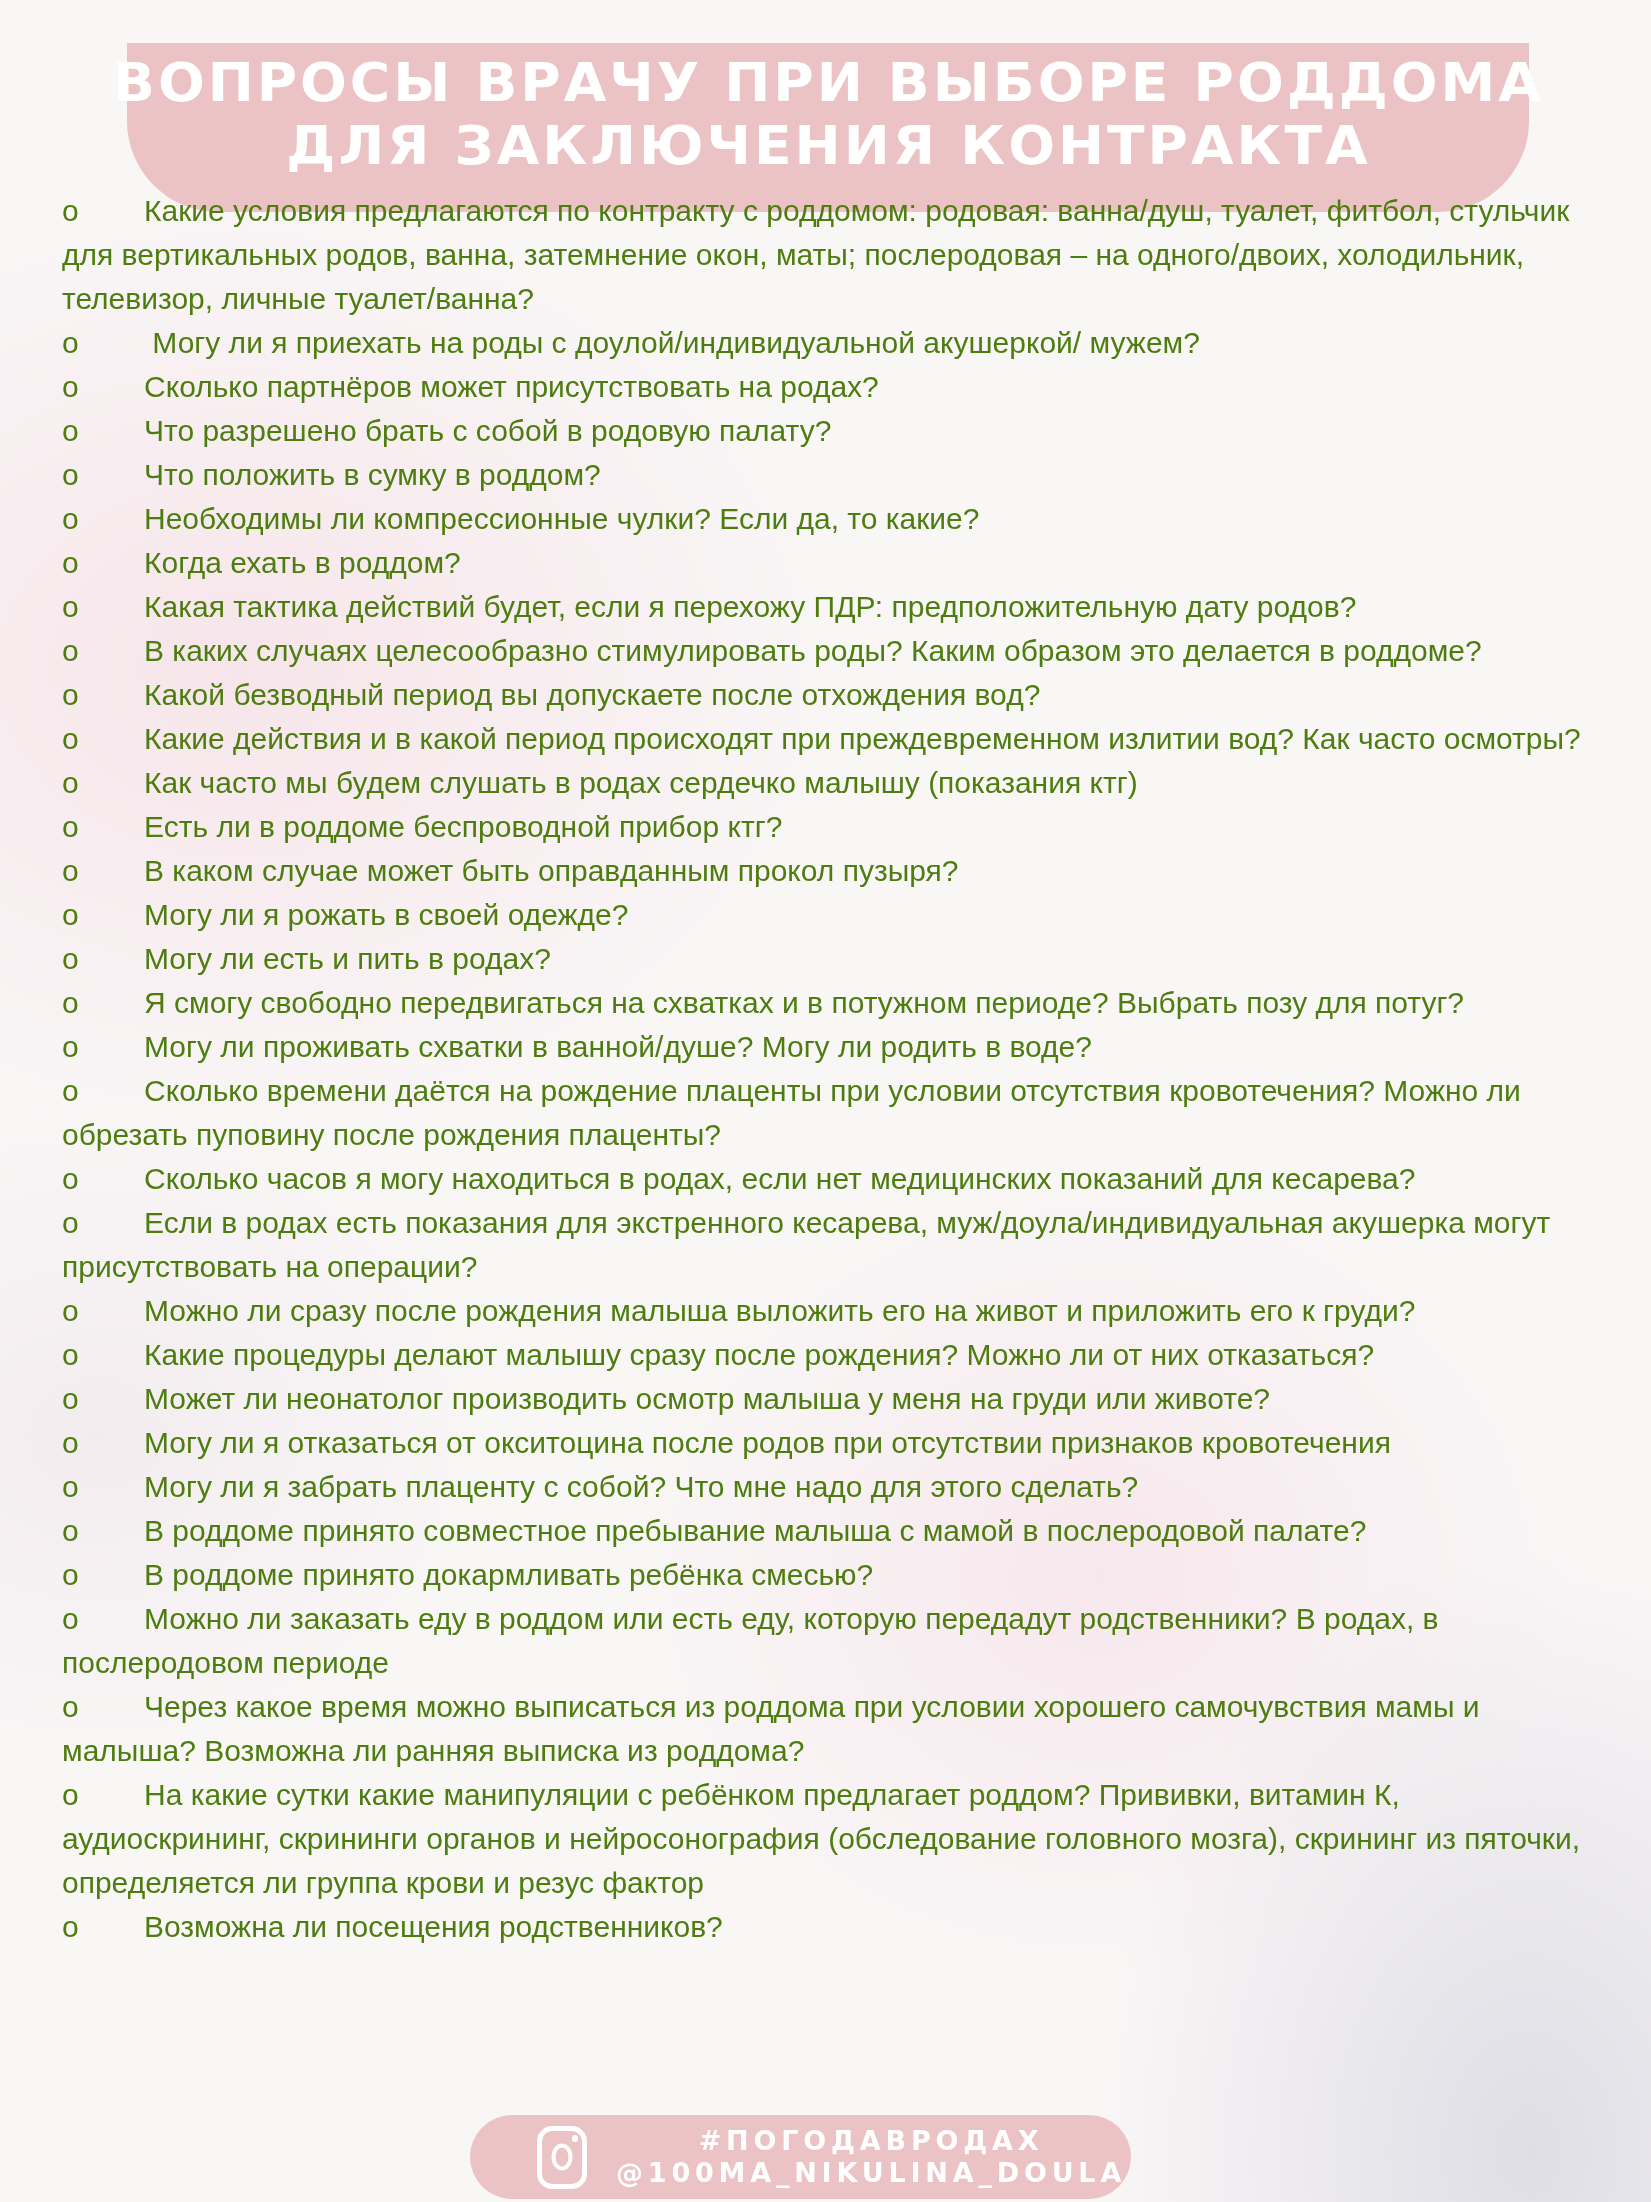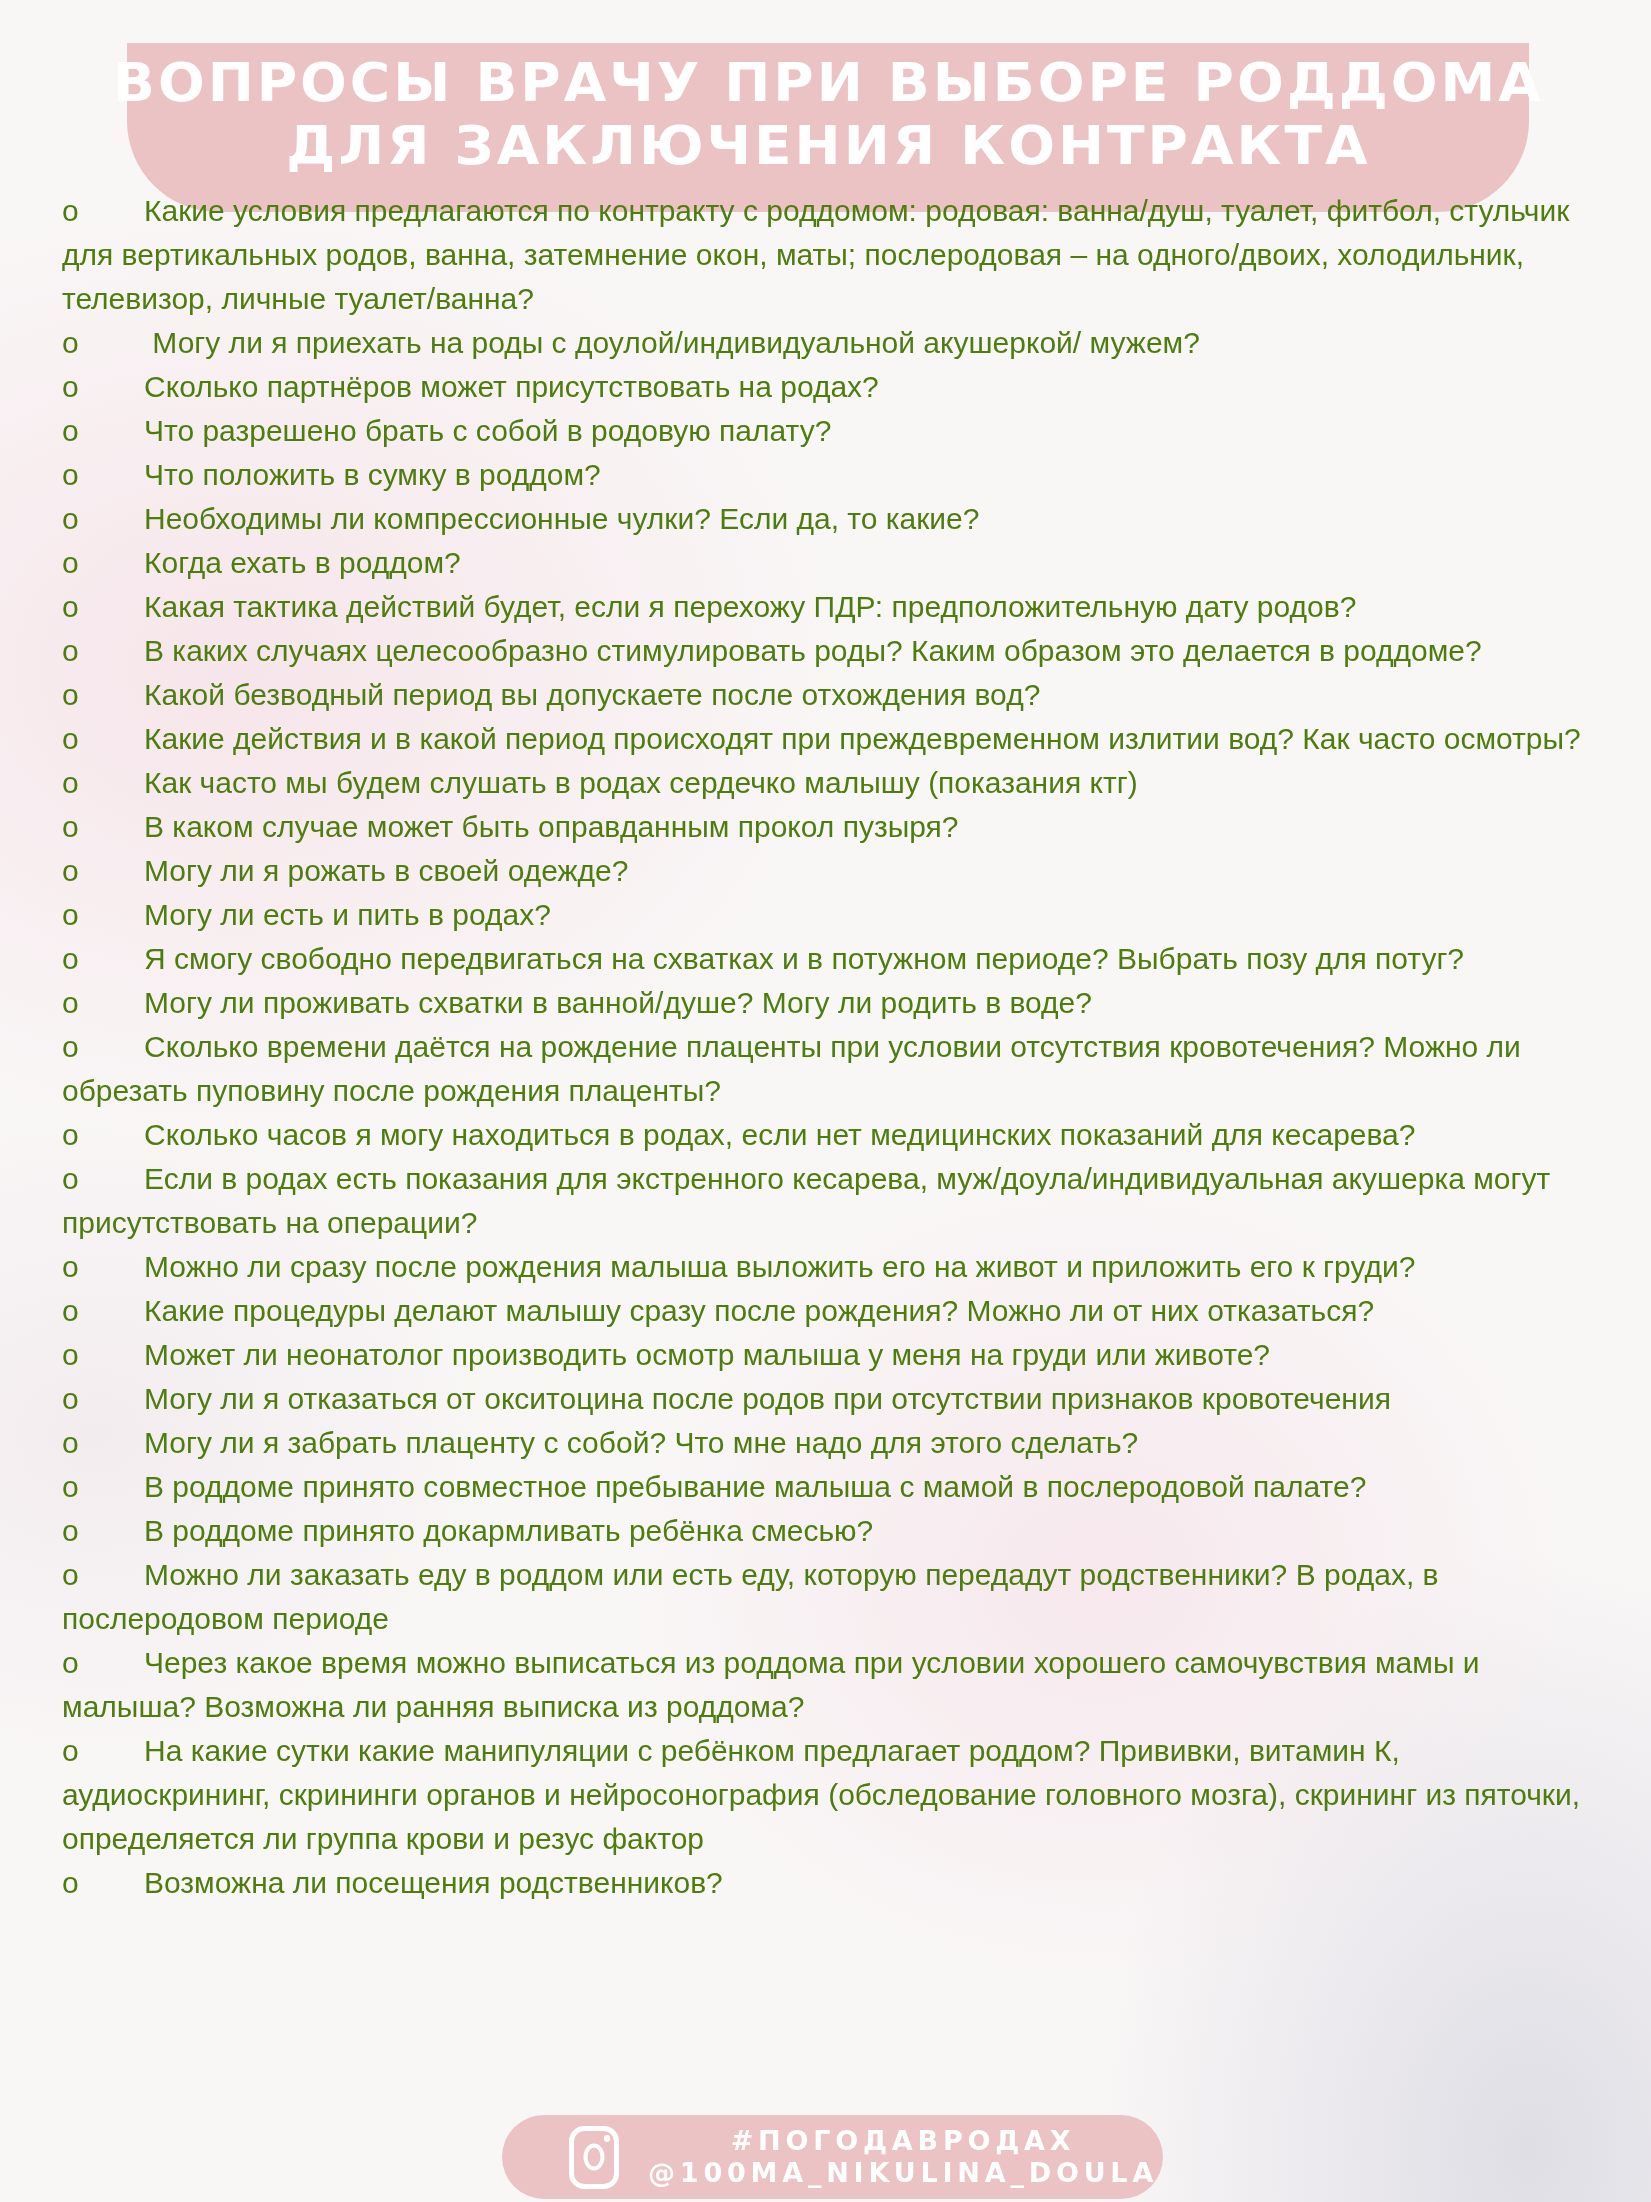--- a/index.html
+++ b/index.html
@@ -66,21 +66,21 @@
       padding: 0;
     }
     .q .bullet {
       display: inline-block;
       width: 82px;
     }
     .q .text {
     }
     .footer {
       position: absolute;
-      left: 502px;
+      left: 470px;
       top: 2115px;
       width: 661px;
       height: 84px;
       background: #ecc3c4;
       border-radius: 42px;
       display: flex;
       align-items: center;
       box-sizing: border-box;
       padding-left: 67px;
     }
@@ -142,20 +142,21 @@
     <p class="q"><span class="bullet">o</span><span class="text">Сколько партнёров может присутствовать на родах?</span></p>
     <p class="q"><span class="bullet">o</span><span class="text">Что разрешено брать с собой в родовую палату?</span></p>
     <p class="q"><span class="bullet">o</span><span class="text">Что положить в сумку в роддом?</span></p>
     <p class="q"><span class="bullet">o</span><span class="text">Необходимы ли компрессионные чулки? Если да, то какие?</span></p>
     <p class="q"><span class="bullet">o</span><span class="text">Когда ехать в роддом?</span></p>
     <p class="q"><span class="bullet">o</span><span class="text">Какая тактика действий будет, если я перехожу ПДР: предположительную дату родов?</span></p>
     <p class="q"><span class="bullet">o</span><span class="text">В каких случаях целесообразно стимулировать роды? Каким образом это делается в роддоме?</span></p>
     <p class="q"><span class="bullet">o</span><span class="text">Какой безводный период вы допускаете после отхождения вод?</span></p>
     <p class="q"><span class="bullet">o</span><span class="text">Какие действия и в какой период происходят при преждевременном излитии вод? Как часто осмотры?</span></p>
     <p class="q"><span class="bullet">o</span><span class="text">Как часто мы будем слушать в родах сердечко малышу (показания ктг)</span></p>
+    <p class="q"><span class="bullet">o</span><span class="text">Есть ли в роддоме беспроводной прибор ктг?</span></p>
     <p class="q"><span class="bullet">o</span><span class="text">В каком случае может быть оправданным прокол пузыря?</span></p>
     <p class="q"><span class="bullet">o</span><span class="text">Могу ли я рожать в своей одежде?</span></p>
     <p class="q"><span class="bullet">o</span><span class="text">Могу ли есть и пить в родах?</span></p>
     <p class="q"><span class="bullet">o</span><span class="text">Я смогу свободно передвигаться на схватках и в потужном периоде? Выбрать позу для потуг?</span></p>
     <p class="q"><span class="bullet">o</span><span class="text">Могу ли проживать схватки в ванной/душе? Могу ли родить в воде?</span></p>
     <p class="q"><span class="bullet">o</span><span class="text">Сколько времени даётся на рождение плаценты при условии отсутствия кровотечения? Можно ли обрезать пуповину после рождения плаценты?</span></p>
     <p class="q"><span class="bullet">o</span><span class="text">Сколько часов я могу находиться в родах, если нет медицинских показаний для кесарева?</span></p>
     <p class="q"><span class="bullet">o</span><span class="text">Если в родах есть показания для экстренного кесарева, муж/доула/индивидуальная акушерка могут присутствовать на операции?</span></p>
     <p class="q"><span class="bullet">o</span><span class="text">Можно ли сразу после рождения малыша выложить его на живот и приложить его к груди?</span></p>
     <p class="q"><span class="bullet">o</span><span class="text">Какие процедуры делают малышу сразу после рождения? Можно ли от них отказаться?</span></p>

